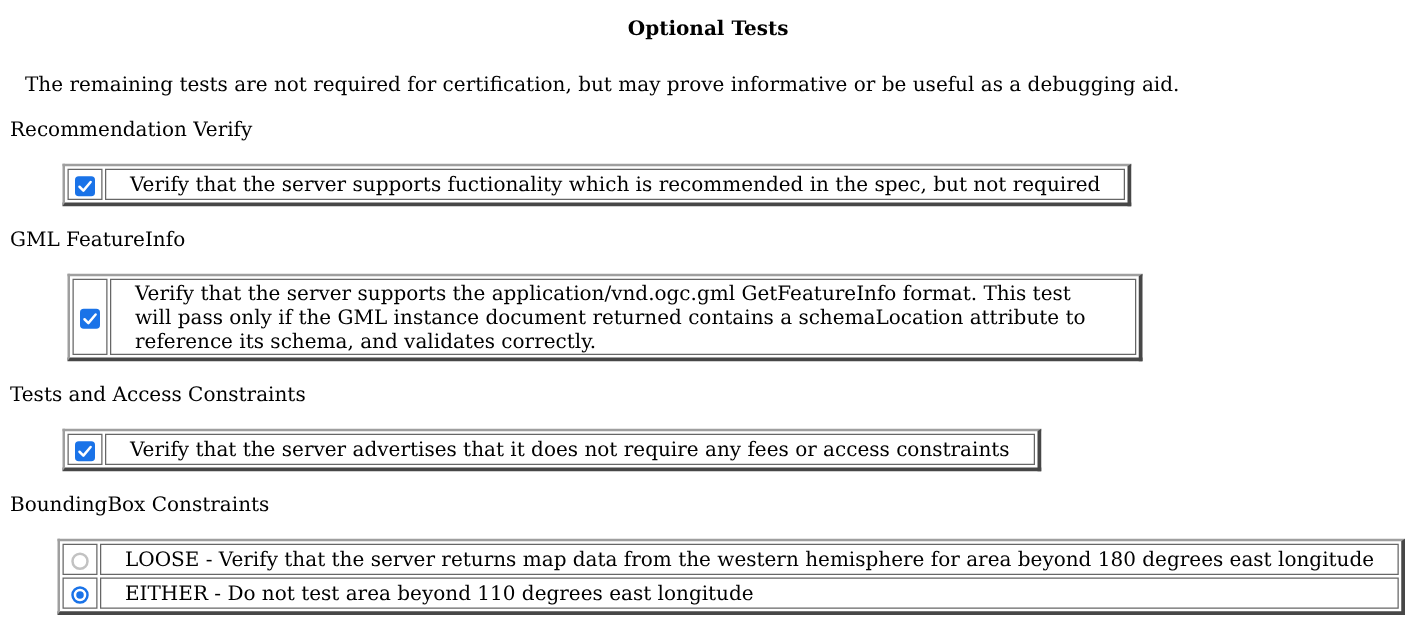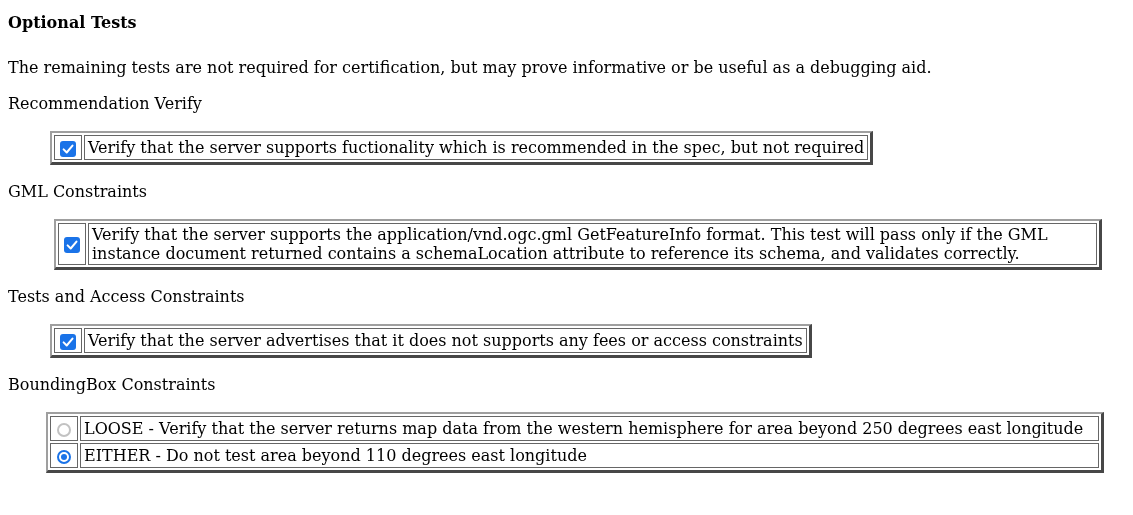--- a/index.html
+++ b/index.html
@@ -12,23 +12,24 @@
     font-family: "DejaVu Serif", serif;
     font-size: 16px;
     line-height: 19px;
     padding: 8px;
     overflow: hidden;
   }
   .page-title {
     font-size: 16px;
     font-weight: bold;
     margin: 5px 0 0 0;
+    text-align: center;
   }
   .intro {
-    margin: 26px 0 0 0;
+    margin: 26px 0 0 12px;
   }
   .section-label {
     margin: 17px 0 0 0;
   }
   table.itembox {
     border-collapse: separate;
     border-spacing: 2px;
     border-style: solid;
     border-width: 2px 3px 3px 2px;
     border-color: #9f9f9f #474747 #474747 #9f9f9f;
@@ -39,25 +40,25 @@
     background: #ffffff;
   }
   td.ctrl-cell {
     width: 28px;
     min-width: 28px;
     text-align: center;
     vertical-align: middle;
     padding: 2px 5px;
   }
   td.txt-cell {
-    padding: 1px 3px;
+    padding: 1px 19px;
     vertical-align: middle;
   }
   td.txt-cell.nowrap { white-space: nowrap; }
-  .tbl-gml   { width: 1048px; margin-left: 46px !important; }
+  .tbl-gml   { width: 860px; margin-left: 46px !important; }
   .tbl-bbox  { width: 1058px; margin-left: 38px !important; }
   
   .checkbox {
     display: inline-block;
     width: 16px; height: 16px;
     border-radius: 3px;
     background: #1a73e8;
     vertical-align: middle;
     position: relative;
   }
@@ -96,21 +97,21 @@
       <td class="ctrl-cell">
         <span class="checkbox"><svg viewBox="0 0 16 16">
               <path d="M3.6 8.4l3.1 3.1 5.8-6.9" stroke="#ffffff" stroke-width="2" fill="none" stroke-linecap="round" stroke-linejoin="round"></path>
             </svg></span>
       </td>
       <td class="txt-cell nowrap">Verify that the server supports fuctionality which is recommended in the spec, but not required</td>
     </tr>
   </tbody>
 </table>
 
-<div class="section-label">GML Constraints</div>
+<div class="section-label">GML FeatureInfo</div>
 <table class="itembox tbl-gml">
   <tbody>
     <tr>
       <td class="ctrl-cell">
         <span class="checkbox"><svg viewBox="0 0 16 16">
               <path d="M3.6 8.4l3.1 3.1 5.8-6.9" stroke="#ffffff" stroke-width="2" fill="none" stroke-linecap="round" stroke-linejoin="round"></path>
             </svg></span>
       </td>
       <td class="txt-cell">Verify that the server supports the application/vnd.ogc.gml GetFeatureInfo format. This test will pass only if the GML instance document returned contains a schemaLocation attribute to reference its schema, and validates correctly.</td>
     </tr>
@@ -119,33 +120,33 @@
 
 <div class="section-label">Tests and Access Constraints</div>
 <table class="itembox">
   <tbody>
     <tr>
       <td class="ctrl-cell">
         <span class="checkbox"><svg viewBox="0 0 16 16">
               <path d="M3.6 8.4l3.1 3.1 5.8-6.9" stroke="#ffffff" stroke-width="2" fill="none" stroke-linecap="round" stroke-linejoin="round"></path>
             </svg></span>
       </td>
-      <td class="txt-cell nowrap">Verify that the server advertises that it does not supports any fees or access constraints</td>
+      <td class="txt-cell nowrap">Verify that the server advertises that it does not require any fees or access constraints</td>
     </tr>
   </tbody>
 </table>
 
 <div class="section-label">BoundingBox Constraints</div>
 <table class="itembox tbl-bbox">
   <tbody>
     <tr>
       <td class="ctrl-cell">
         <span class="radio unchecked"></span>
       </td>
-      <td class="txt-cell nowrap">LOOSE - Verify that the server returns map data from the western hemisphere for area beyond 250 degrees east longitude</td>
+      <td class="txt-cell nowrap">LOOSE - Verify that the server returns map data from the western hemisphere for area beyond 180 degrees east longitude</td>
     </tr>
     <tr>
       <td class="ctrl-cell">
         <span class="radio checked"></span>
       </td>
       <td class="txt-cell nowrap">EITHER - Do not test area beyond 110 degrees east longitude</td>
     </tr>
   </tbody>
 </table>
 

